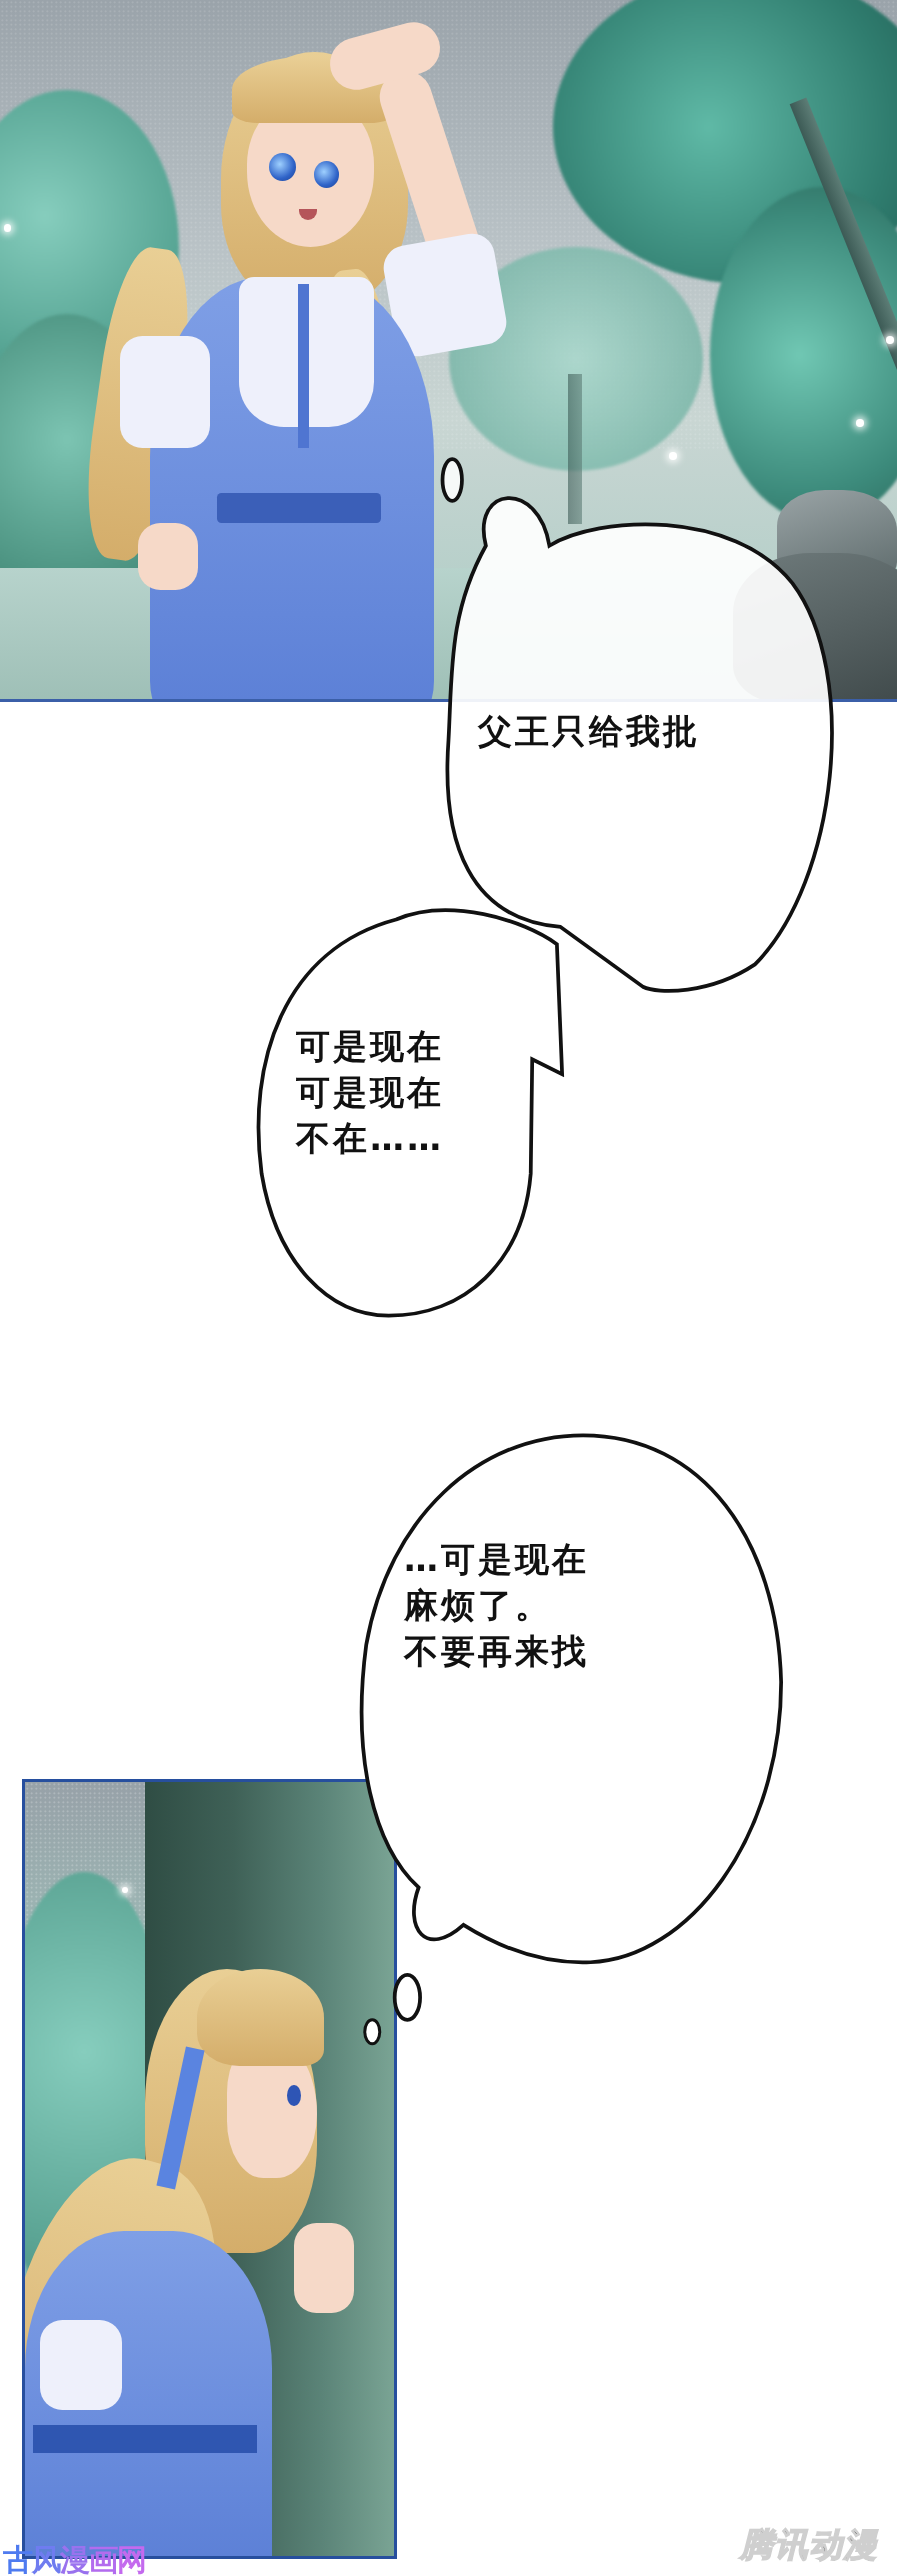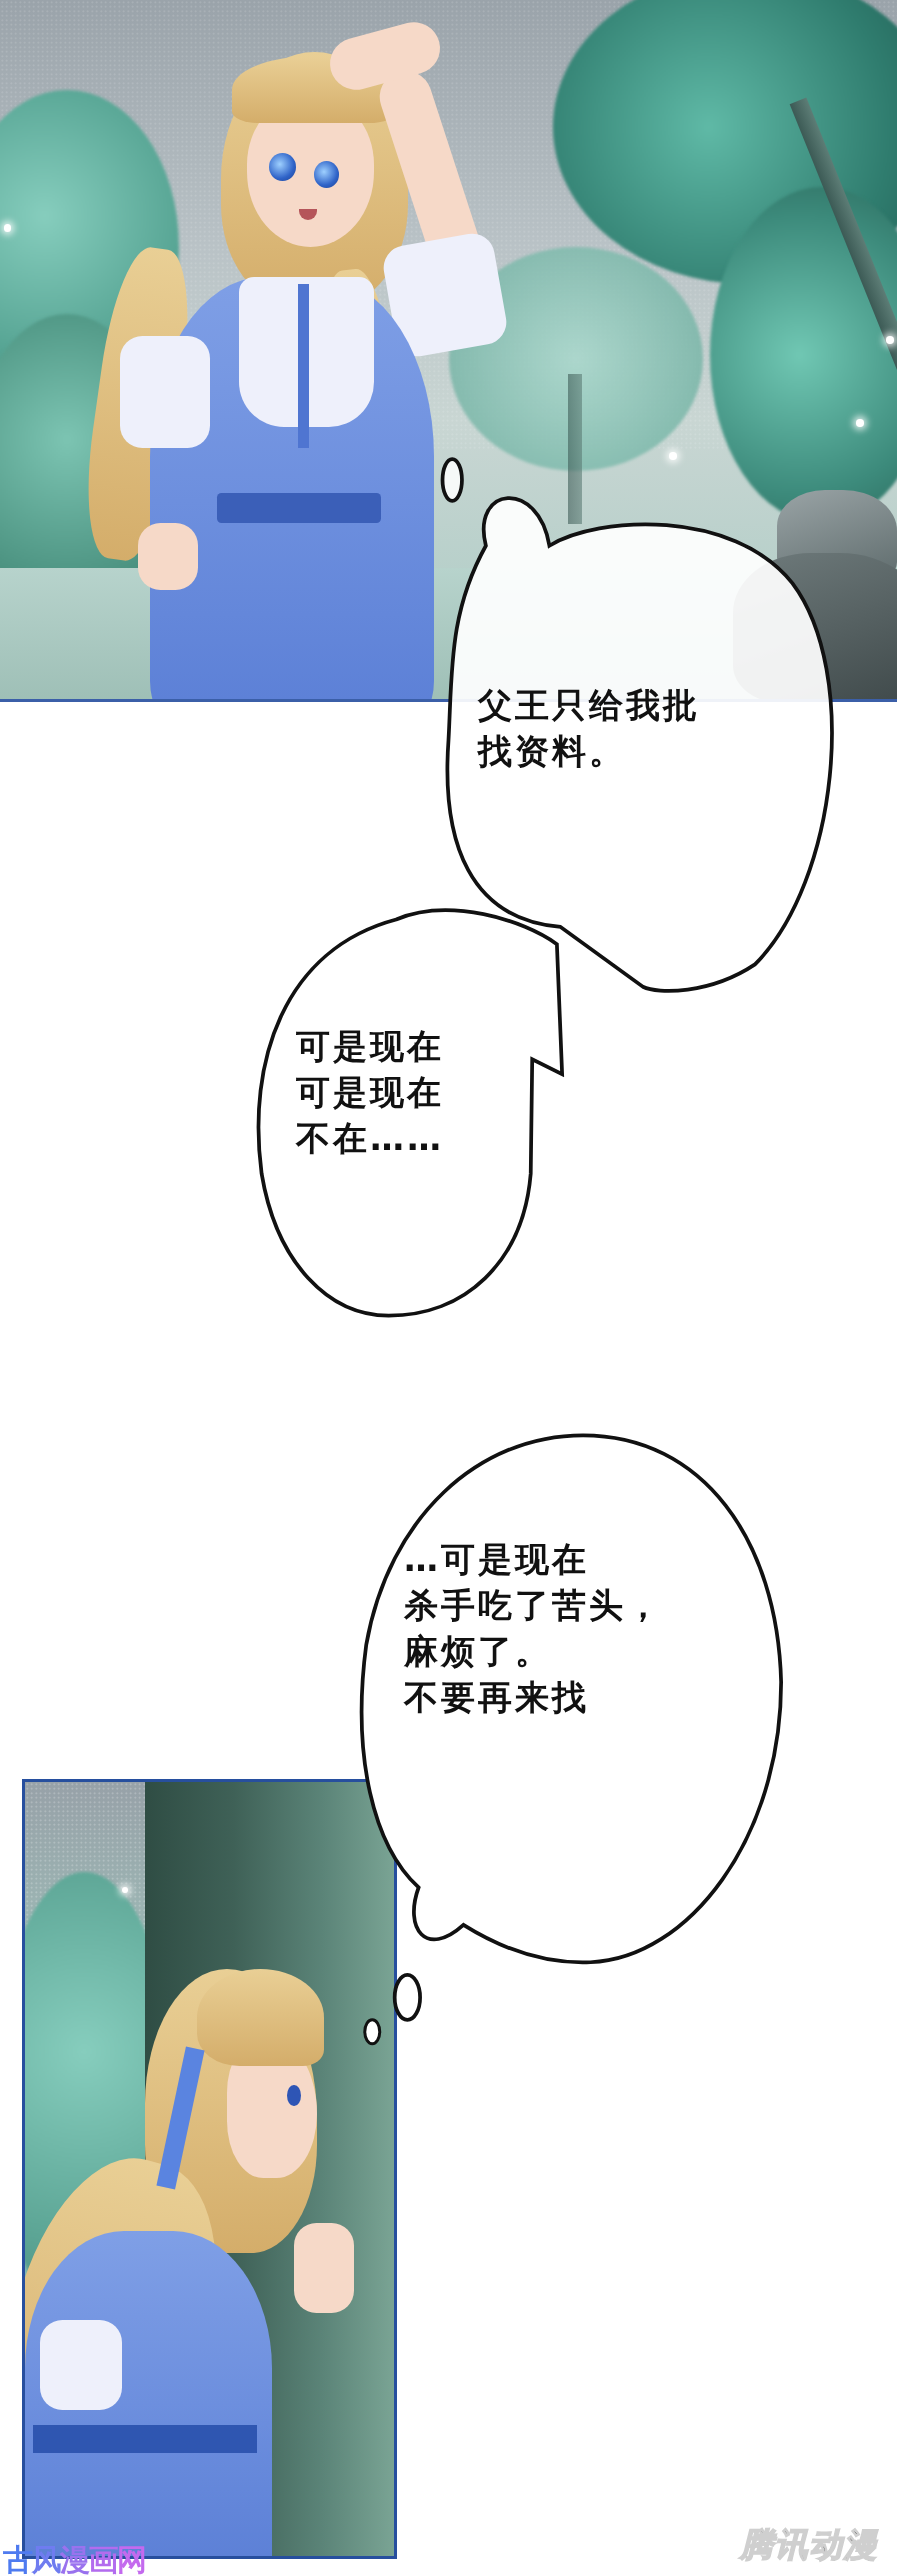--- a/index.html
+++ b/index.html
@@ -127,21 +127,21 @@
   <path d="M 650 730 C 630 650, 720 640, 735 730 C 800 690, 980 680, 1060 780 C 1150 900, 1120 1180, 1010 1290 C 950 1330, 880 1330, 860 1320 L 750 1240 C 630 1230, 590 1130, 600 990 C 605 900, 600 820, 650 730 Z" fill="rgba(255,255,255,0.92)" stroke="#111" stroke-width="5"></path>
 
   <path d="M 745 1263 C 700 1230, 600 1200, 530 1230 C 380 1270, 330 1420, 350 1570 C 370 1690, 440 1760, 520 1760 C 620 1760, 700 1690, 710 1570 L 712 1417 L 752 1437 Z" fill="#ffffff" stroke="#111" stroke-width="5"></path>
 
   <path d="M 780 1920 C 940 1920, 1040 2060, 1045 2250 C 1045 2460, 920 2620, 790 2625 C 720 2628, 660 2600, 620 2575 C 570 2620, 540 2580, 560 2525 C 500 2470, 470 2350, 490 2200 C 520 2030, 640 1920, 780 1920 Z" fill="#ffffff" stroke="#111" stroke-width="5"></path>
 
   <ellipse cx="545" cy="2672" rx="17" ry="30" fill="#ffffff" stroke="#111" stroke-width="5"></ellipse>
   <ellipse cx="498" cy="2718" rx="10" ry="16" fill="#ffffff" stroke="#111" stroke-width="4"></ellipse>
 </svg>
 
-<div class="abs bubble-text" style="left:478px;top:682px;"><div>父王只给我批</div><div>找资料。</div></div>
+<div class="abs bubble-text" style="left:478px;top:708px;"><div>父王只给我批</div></div>
 
 <div class="abs bubble-text" style="left:296px;top:1023px;"><div>可是现在</div><div>可是现在</div><div>不在……</div></div>
 
-<div class="abs bubble-text" style="left:404px;top:1536px;"><div>…可是现在</div><div>杀手吃了苦头，</div><div>麻烦了。</div><div>不要再来找</div></div>
+<div class="abs bubble-text" style="left:404px;top:1536px;"><div>…可是现在</div><div>麻烦了。</div><div>不要再来找</div></div>
 
 <div class="abs wm-left"><span>古</span><span>风</span><span>漫</span><span>画</span><span>网</span></div>
 <div class="abs wm-right">腾讯动漫</div>
 
 
 </body></html>

